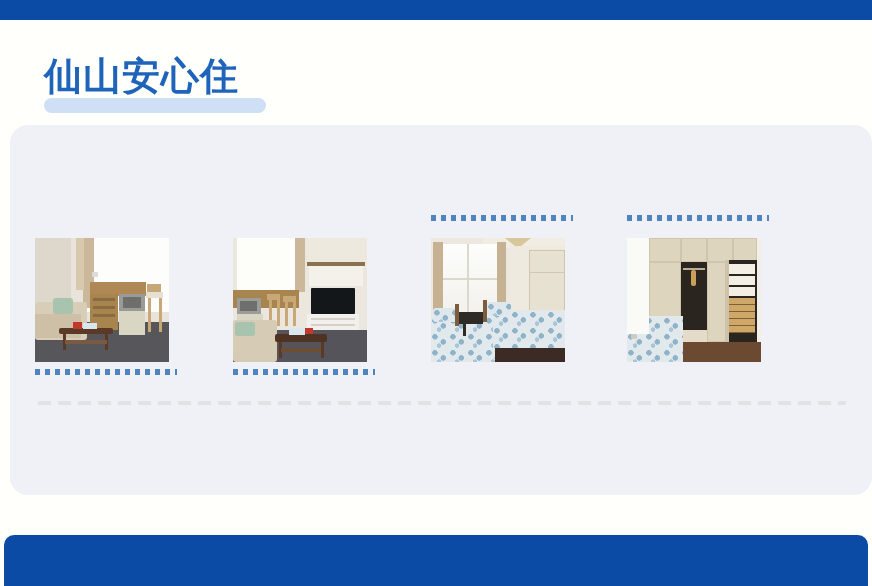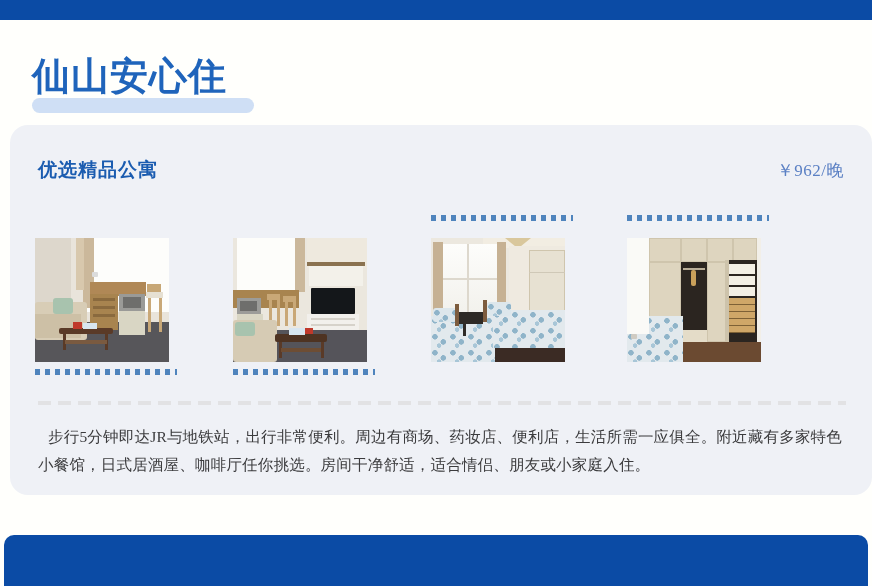--- a/index.html
+++ b/index.html
@@ -28,21 +28,21 @@
   
   .header {
     position: absolute;
     left: 0;
     top: 20px;
     width: 872px;
     height: 100px;
   }
   .brand-wrap {
     position: absolute;
-    left: 32px;
+    left: 44px;
     top: 34px;
   }
   .brand-highlight {
     position: absolute;
     left: 0px;
     top: 44px;
     width: 222px;
     height: 15px;
     background: #cfdff5;
     border-radius: 8px;
@@ -231,24 +231,20 @@
 
 <div class="header">
   <div class="brand-wrap">
     <div class="brand-highlight"></div>
     <div class="brand-title">仙山安心住</div>
   </div>
 </div>
 
 <div class="card">
 
-  <div class="card-head">
-    <div class="card-title">优选精品公寓</div>
-    <div class="card-price">￥962/晚</div>
-  </div>
 
   <div class="gallery">
 
     <div class="thumb-cell c0">
       <div class="photo">
         <div class="scene">
           <div class="wall" style="left:0;top:0;width:134px;height:92px;"></div>
           <div class="wall2" style="left:0;top:0;width:36px;height:92px;background:#ddd7cc;"></div>
           <div class="win" style="left:52px;top:0;width:82px;height:74px;"></div>
           <div class="sheer" style="left:52px;top:0;width:82px;height:74px;background:#fdfdfb;"></div>
@@ -386,16 +382,15 @@
           <div class="smallobj" style="left:4px;top:96px;width:6px;height:5px;background:#cfcbc2;border-radius:1px;"></div>
           <div class="wall2" style="left:0;top:0;width:22px;height:96px;background:#fafaf7;"></div>
         </div>
       </div>
     </div>
 
   </div>
 
   <div class="divider"></div>
 
-  <div class="desc">步行5分钟即达JR与地铁站，出行非常便利。周边有商场、药妆店、便利店，生活所需一应俱全。附近藏有多家特色小餐馆，日式居酒屋、咖啡厅任你挑选。房间干净舒适，适合情侣、朋友或小家庭入住。</div>
 </div>
 
 <div class="bottom-bar"></div>
 
 </body></html>

